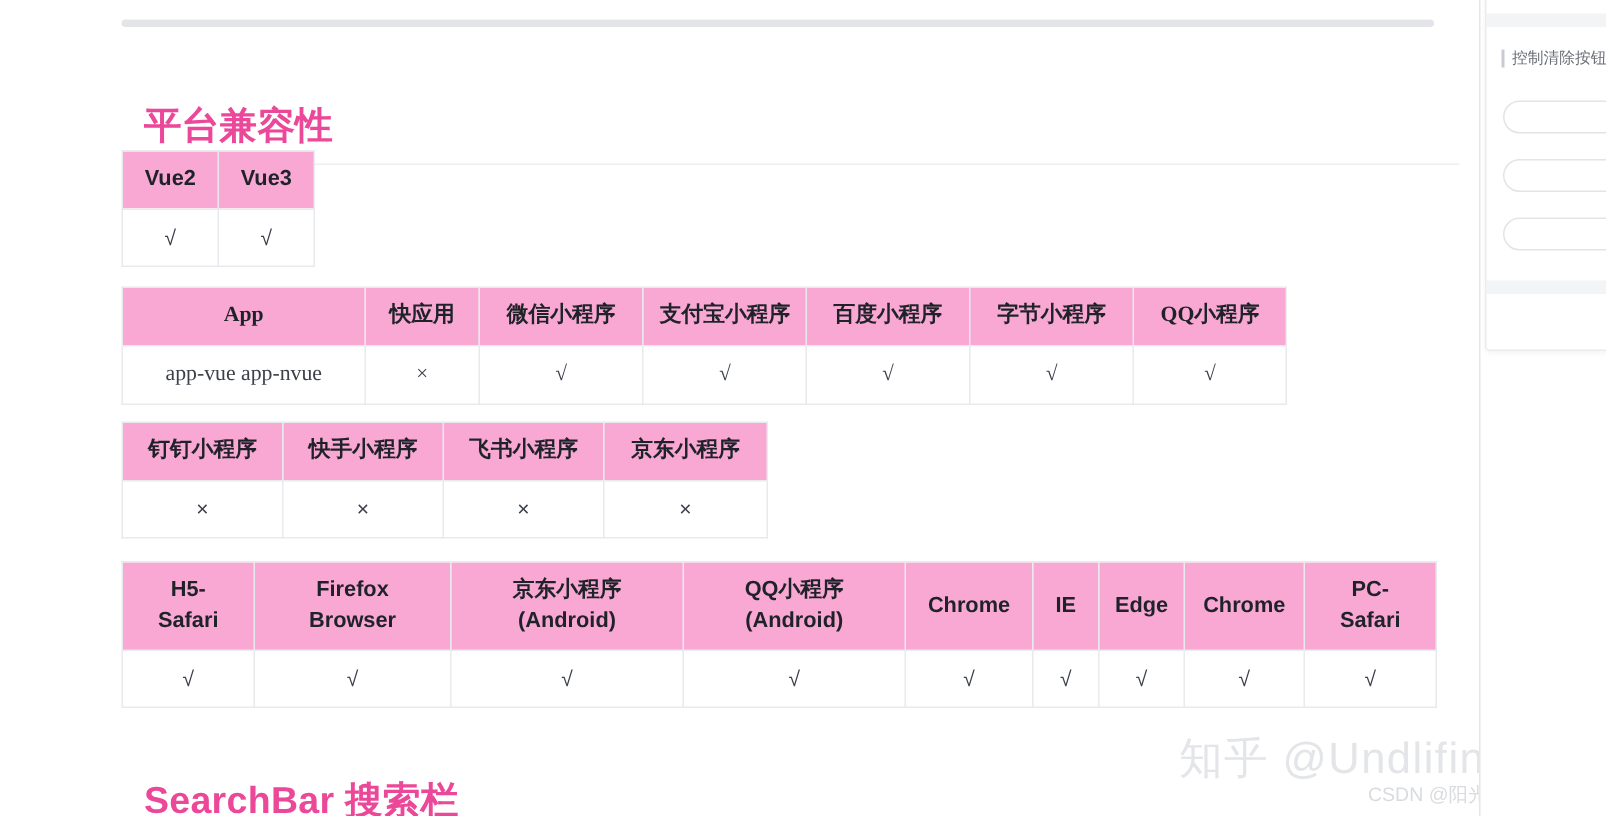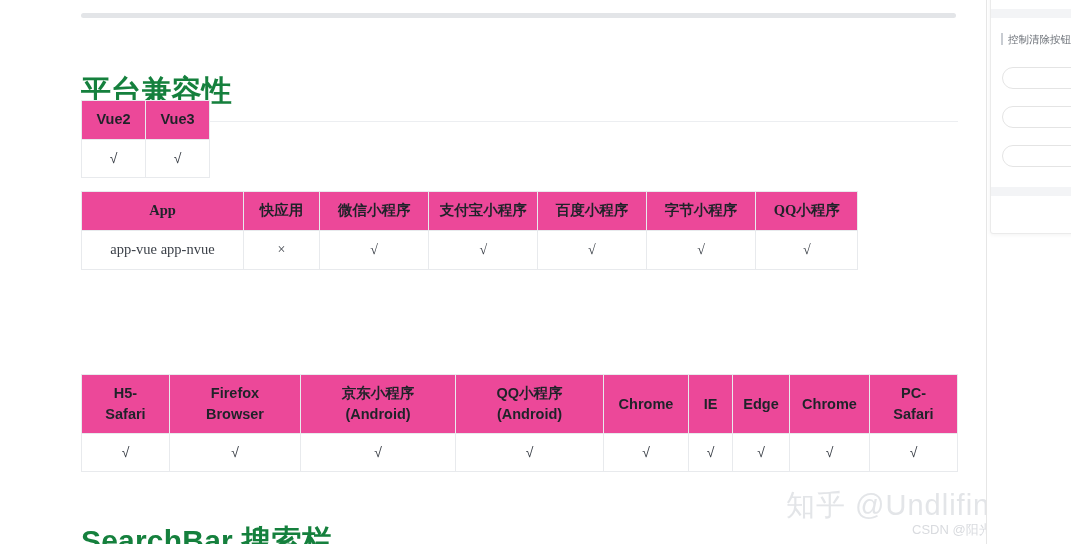--- a/index.html
+++ b/index.html
@@ -34,26 +34,26 @@
     position: absolute;
     left: 81px; top: 13px;
     width: 875px; height: 5px;
     background: #e3e5e8;
     border-radius: 3px;
   }
 
   
   .h2 {
     position: absolute;
-    left: 81px;
+    left: 96px;
     width: 877px;
-    font-size: 30px;
+    font-size: 25px;
     font-weight: 700;
     letter-spacing: .2px;
-    color: #15803d;
+    color: #ec4899;
     padding-bottom: 9px;
     border-bottom: 1px solid #eceef1;
     white-space: nowrap;
   }
   #h2-platform { top: 46px; }
   #h2-searchbar { top: 496px; border-bottom: 1px solid #eceef1; }
 
   
   table.md {
     position: absolute;
@@ -65,21 +65,21 @@
   }
   table.md th, table.md td {
     border: 1px solid #e8eaed;
     text-align: center;
     vertical-align: middle;
     padding: 8px 10px;
     font-weight: 400;
     color: #2b2f36;
   }
   table.md th {
-    background: #ec4899;
+    background: #f9a8d4;
     font-weight: 700;
     color: #1f2329;
   }
   table.md td {
     background: #ffffff;
     color: #3c4149;
   }
   .mark { font-size: 14px; color: #3c4149; }
 
   
@@ -217,20 +217,44 @@
           <td class="mark">×</td>
           <td class="mark">√</td>
           <td class="mark">√</td>
           <td class="mark">√</td>
           <td class="mark">√</td>
           <td class="mark">√</td>
         </tr>
       </tbody>
     </table>
 
+    <table class="md" id="tbl-mini">
+      <colgroup>
+        <col style="width:107px">
+          <col style="width:107px">
+          <col style="width:107px">
+          <col style="width:109px">
+      </colgroup>
+      <thead>
+        <tr>
+          <th>钉钉小程序</th>
+          <th>快手小程序</th>
+          <th>飞书小程序</th>
+          <th>京东小程序</th>
+        </tr>
+      </thead>
+      <tbody>
+        <tr>
+          <td class="mark">×</td>
+          <td class="mark">×</td>
+          <td class="mark">×</td>
+          <td class="mark">×</td>
+        </tr>
+      </tbody>
+    </table>
 
     <table class="md" id="tbl-br">
       <colgroup>
         <col style="width:88px">
           <col style="width:131px">
           <col style="width:155px">
           <col style="width:148px">
         <col style="width:85px">
           <col style="width:44px">
           <col style="width:57px">

